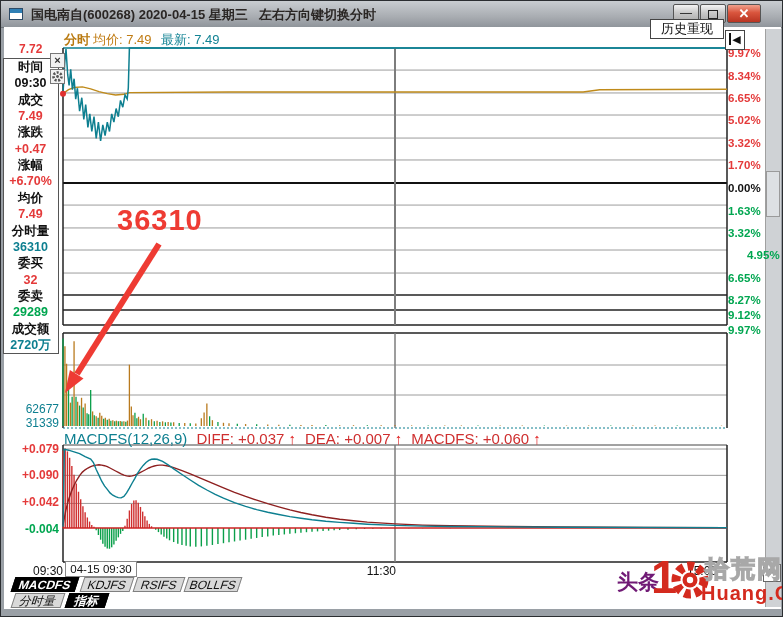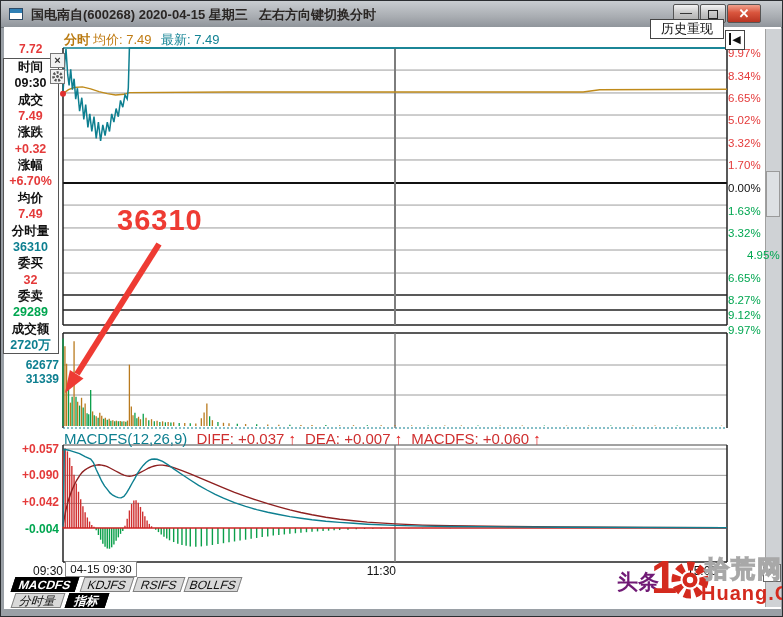--- a/index.html
+++ b/index.html
@@ -38,22 +38,22 @@
   .side-panel{position:absolute;left:2px;top:57px;width:56px;height:296px;background:#fff;
     border:1px solid #555;z-index:9;box-sizing:border-box;}
   .side-row{position:absolute;left:2px;width:55px;height:16px;line-height:16px;z-index:10;
     text-align:center;font-size:12.5px;font-weight:bold;}
   .c-k{color:#111;} .c-r{color:#e43a3a;} .c-g{color:#00a650;} .c-t{color:#0d7f90;}
   .mini-icon{position:absolute;z-index:12;width:15px;height:15px;background:#f2f2f2;border:1px solid #777;
     box-sizing:border-box;text-align:center;line-height:12px;font-size:11px;color:#333;font-weight:bold;}
   .limitup-lbl{left:18px;top:41px;font-size:12px;color:#e43a3a;font-weight:bold;}
   
   .rax{position:absolute;left:727px;width:20px;height:12px;font-size:11.5px;line-height:12px;
-    text-align:left;z-index:10;font-weight:normal;}
-  .vol-lbl{position:absolute;left:6px;width:52px;text-align:right;font-size:12px;color:#0d7f90;z-index:10;font-weight:bold;}
+    text-align:left;z-index:10;font-weight:bold;}
+  .vol-lbl{position:absolute;left:6px;width:52px;text-align:right;font-size:12px;color:#0d7f90;z-index:10;font-weight:normal;margin-top:44px;}
   .macd-lbl{position:absolute;left:6px;width:52px;text-align:right;font-size:12px;z-index:10;font-weight:bold;}
   
   .macd-hdr{position:absolute;left:63px;top:429px;font-size:15px;z-index:10;white-space:nowrap;}
   .macd-hdr .t{color:#0d7f90;}
   .macd-hdr .v{color:#cf2f2f;margin-left:9px;}
   .macd-hdr .ar{color:#e02020;font-weight:bold;}
   
   .annot{left:116px;top:203px;font-size:29px;font-weight:bold;color:#ee3b33;letter-spacing:1px;z-index:12;}
   
   .tax{position:absolute;top:563px;font-size:12px;color:#111;z-index:10;}
@@ -367,21 +367,21 @@
     <circle cx="21" cy="23" r="7.5" fill="#d42a1e"></circle>
     <circle cx="21" cy="23" r="3.2" fill="#fff"></circle>
   </svg>
   <span class="lbl wm wm-site">拾荒网</span>
   <span class="lbl wm wm-domain">Huang.CN</span>
 <div class="side-row c-k" style="top: 58px;">时间</div>
     <div class="side-row c-k" style="top: 74.35px;">09:30</div>
     <div class="side-row c-k" style="top: 90.7px;">成交</div>
     <div class="side-row c-r" style="top: 107.05px;">7.49</div>
     <div class="side-row c-k" style="top: 123.4px;">涨跌</div>
-    <div class="side-row c-r" style="top: 139.75px;">+0.32</div>
+    <div class="side-row c-r" style="top: 139.75px;">+0.47</div>
     <div class="side-row c-k" style="top: 156.1px;">涨幅</div>
     <div class="side-row c-r" style="top: 172.45px;">+6.70%</div>
     <div class="side-row c-k" style="top: 188.8px;">均价</div>
     <div class="side-row c-r" style="top: 205.15px;">7.49</div>
     <div class="side-row c-k" style="top: 221.5px;">分时量</div>
     <div class="side-row c-t" style="top: 237.85px;">36310</div>
     <div class="side-row c-k" style="top: 254.2px;">委买</div>
     <div class="side-row c-r" style="top: 270.55px;">32</div>
     <div class="side-row c-k" style="top: 286.9px;">委卖</div>
     <div class="side-row c-g" style="top: 303.25px;">29289</div>
@@ -394,21 +394,21 @@
     <div class="rax c-r" style="top: 136px;">3.32%</div>
     <div class="rax c-r" style="top: 158px;">1.70%</div>
     <div class="rax c-k" style="top: 181px;">0.00%</div>
     <div class="rax c-g" style="top: 204px;">1.63%</div>
     <div class="rax c-g" style="top: 226px;">3.32%</div>
     <div class="rax c-g" style="top: 248px; margin-left: 19px;">4.95%</div>
     <div class="rax c-g" style="top: 271px;">6.65%</div>
     <div class="rax c-g" style="top: 293px;">8.27%</div>
     <div class="rax c-g" style="top: 308px;">9.12%</div>
     <div class="rax c-g" style="top: 323px;">9.97%</div>
-    <div class="macd-lbl c-r" style="top: 441px;">+0.057</div>
+    <div class="macd-lbl c-r" style="top: 441px;">+0.079</div>
     <div class="macd-lbl c-r" style="top: 467px;">+0.090</div>
     <div class="macd-lbl c-r" style="top: 494px;">+0.042</div>
     <div class="macd-lbl c-g" style="top: 521px;">-0.004</div>
     <div class="tab active" style="left: 12px; width: 64px; top: 576px;">MACDFS</div>
     <div class="tab" style="left: 81px; width: 50px; top: 576px;">KDJFS</div>
     <div class="tab" style="left: 134px; width: 48px; top: 576px;">RSIFS</div>
     <div class="tab" style="left: 185px; width: 54px; top: 576px;">BOLLFS</div>
     <div class="tab" style="left: 12px; width: 50px; top: 592px;">分时量</div>
     <div class="tab active" style="left: 66px; width: 40px; top: 592px;">指标</div>
   </div>

